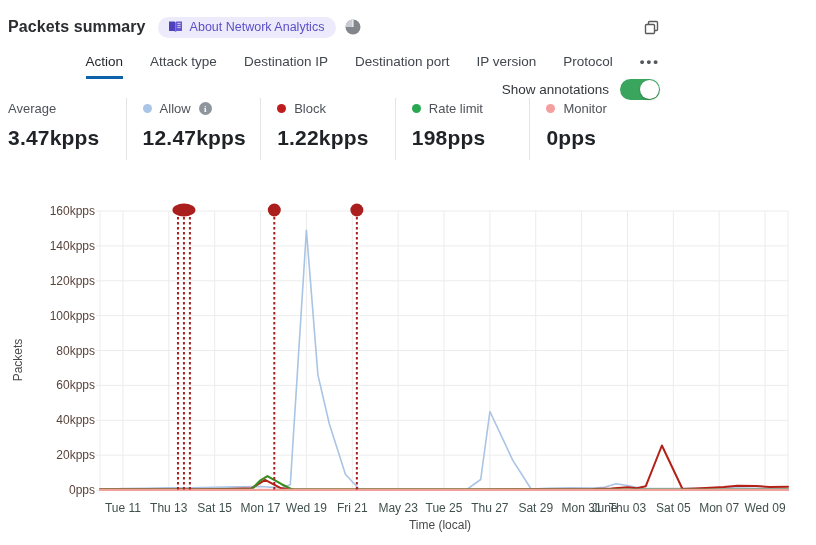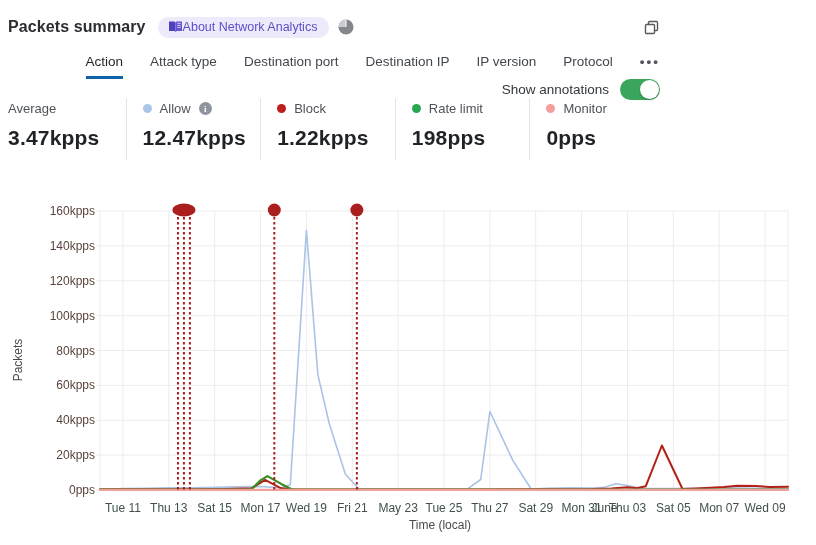--- a/index.html
+++ b/index.html
@@ -3,21 +3,21 @@
 <meta charset="utf-8">
 <style>
   html,body{margin:0;padding:0;background:#fff;}
   body{width:816px;height:545px;overflow:hidden;
        font-family:"Liberation Sans",sans-serif;color:#2f3237;}
   .page{position:relative;width:672px;height:545px;box-sizing:border-box;}
 
   
   .header{display:flex;align-items:center;padding:14px 12px 0 8px;height:26px;}
   .title{font-size:16px;font-weight:bold;color:#2b2d31;letter-spacing:.1px;}
-  .badge{display:inline-flex;align-items:center;background:#edeafb;border-radius:12px;
+  .badge{display:inline-flex;align-items:center;gap:7px;background:#edeafb;border-radius:12px;
          padding:3px 12px 4px 10px;margin-left:12px;cursor:pointer;}
   .badge-text{font-size:12.5px;color:#5a50c7;}
   .pie-icon{margin-left:9px;display:inline-flex;}
   .spacer{flex:1;}
   .restore{display:inline-flex;cursor:pointer;}
 
   
   .tabsrow{display:flex;align-items:flex-end;padding:14px 12px 0 8px;height:26px;flex-direction:column;}
   .tabs{display:flex;align-items:flex-end;}
   .tab{font-size:13.5px;color:#42464d;margin-right:27px;padding-bottom:7px;border-bottom:3px solid transparent;cursor:pointer;white-space:nowrap;}
@@ -73,22 +73,22 @@
         <rect x="5.5" y="2.5" width="9" height="9" rx="1" fill="none" stroke="#5a5a5a" stroke-width="1.4"></rect>
         <rect x="2.5" y="5.5" width="9" height="9" rx="1" fill="#fff" stroke="#5a5a5a" stroke-width="1.4"></rect>
       </svg>
     </span>
   </div>
 
   <div class="tabsrow">
     <div class="tabs" id="tabs">
         <div class="tab active">Action</div>
         <div class="tab">Attack type</div>
+        <div class="tab">Destination IP</div>
         <div class="tab">Destination port</div>
-        <div class="tab">Destination IP</div>
         <div class="tab">IP version</div>
         <div class="tab">Protocol</div>
         <div class="tab more">•••</div>
       </div>
     <span class="spacer"></span>
     <div class="annot-ctl">
       <span class="annot-label">Show annotations</span>
       <div class="toggle">
           <div class="knob"></div>
         </div>

